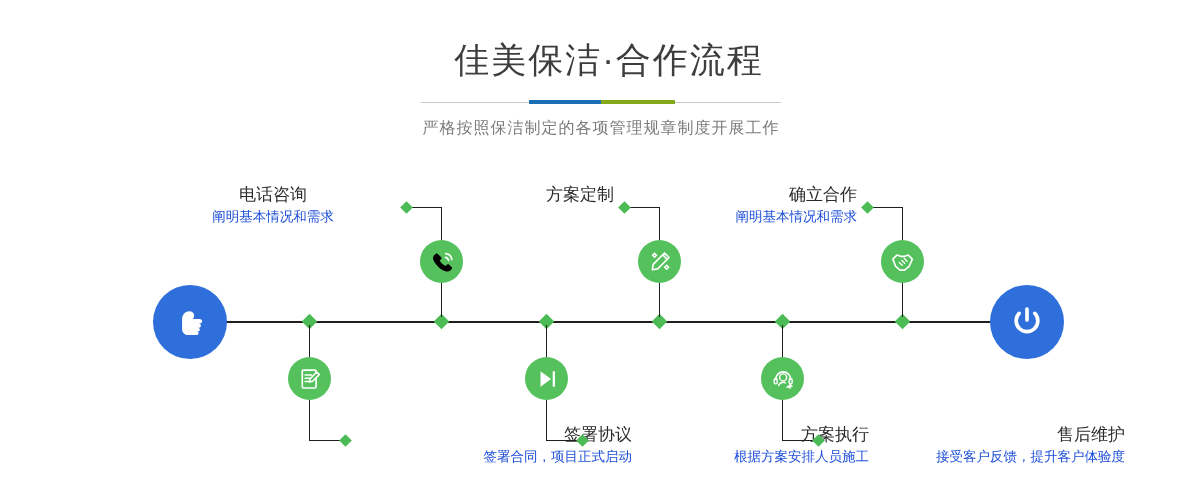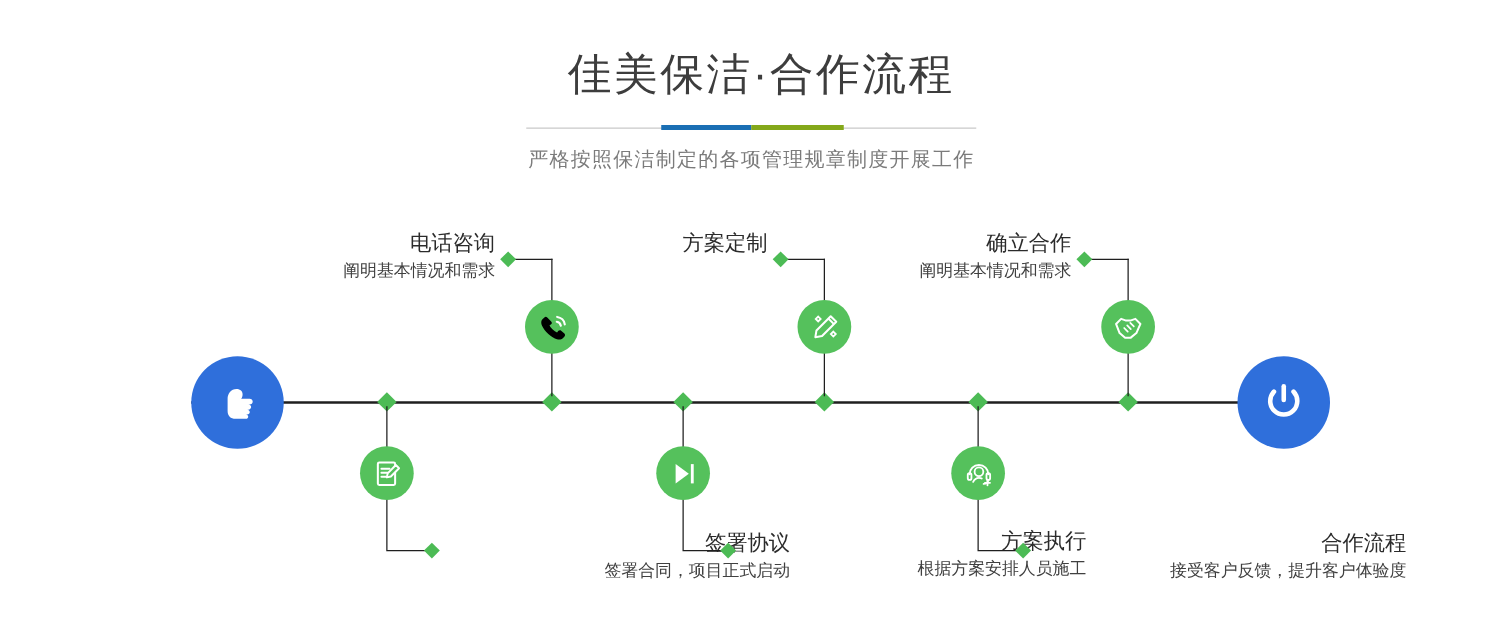--- a/index.html
+++ b/index.html
@@ -62,21 +62,21 @@
   
   .node{
     position:absolute;width:43px;height:43px;border-radius:50%;
     background:#55c15c;display:flex;align-items:center;justify-content:center;
   }
   .node svg{display:block;}
 
   
   .lbl{position:absolute;white-space:nowrap;}
   .lbl .t{font-size:17px;color:#2b2b2b;line-height:20px;}
-  .lbl .d{font-size:13.5px;color:#404040;line-height:19px;margin-top:2px;}
+  .lbl .d{font-size:13.5px;color:#1d4ed8;line-height:19px;margin-top:2px;}
   .lbl.right-al{text-align:right;}
   .lbl.left-al{text-align:right;}
 </style>
 </head>
 <body>
 
 <div id="root">
 
   <div class="header">
     <div class="title">佳美保洁·合作流程</div>
@@ -115,21 +115,21 @@
   <div class="diamond sm" style="left:402px;top:203px;"></div>
   <div class="node" style="left:420px;top:240px;">
     <span>
       <svg width="26" height="26" viewBox="0 0 32 32">
         <path d="M10.8 6.2c-.8-.9-2-.9-2.8-.1L6.1 7.9c-1.5 1.5-1.5 3.9-.4 6.4 1.2 2.7 3.4 5.6 6.2 8.1 2.8 2.5 5.8 4.3 8.5 5.1 2.4.7 4.5.3 5.8-1l1.6-1.7c.8-.8.7-2-.1-2.8l-3.2-2.9c-.8-.7-2-.6-2.7.2l-1.3 1.5c-1.4-.6-2.9-1.6-4.3-2.8-1.4-1.3-2.5-2.6-3.2-3.9l1.6-1.2c.9-.6 1-1.8.3-2.6l-3.1-3.1z"></path>
         <path d="M20.6 5.6c3.9.5 7 3.5 7.5 7.3" stroke="#ffffff" stroke-width="2.1" fill="none" stroke-linecap="round"></path>
         <path d="M20.2 10.3c2 .4 3.6 1.9 4 3.9" stroke="#ffffff" stroke-width="2.1" fill="none" stroke-linecap="round"></path>
       </svg>
     </span>
   </div>
-  <div class="lbl right-al" style="left:150px;top:185px;width:246px;">
+  <div class="lbl right-al" style="left:150px;top:185px;width:246px;text-align:center;">
     <div class="t">电话咨询</div>
     <div class="d">阐明基本情况和需求</div>
   </div>
 
   <div class="diamond" style="left:304px;top:316px;"></div>
   <div class="vline" style="left:309px;top:325px;height:115px;"></div>
   <div class="hline" style="left:309px;top:440px;width:35px;"></div>
   <div class="diamond sm" style="left:341px;top:436px;"></div>
   <div class="node" style="left:288px;top:357px;">
     <span>
@@ -168,21 +168,21 @@
   <div class="hline" style="left:546px;top:440px;width:35px;"></div>
   <div class="diamond sm" style="left:578px;top:436px;"></div>
   <div class="node" style="left:525px;top:357px;">
     <span>
       <svg width="26" height="26" viewBox="0 0 32 32">
         <path d="M8 6.5l13 9.5-13 9.5z" fill="#ffffff"></path>
         <rect x="23" y="6.5" width="2.8" height="19" fill="#ffffff"></rect>
       </svg>
     </span>
   </div>
-  <div class="lbl left-al" style="left:589px;top:425px;width:280px;font-family:Liberation Mono, monospace;">
+  <div class="lbl left-al" style="left:589px;top:425px;width:280px;">
     <div class="t">方案执行</div>
     <div class="d">根据方案安排人员施工</div>
   </div>
 
   <div class="diamond" style="left:897px;top:316px;"></div>
   <div class="vline" style="left:902px;top:207px;height:110px;"></div>
   <div class="hline" style="left:868px;top:207px;width:35px;"></div>
   <div class="diamond sm" style="left:863px;top:203px;"></div>
   <div class="node" style="left:881px;top:240px;">
     <span>
@@ -208,17 +208,17 @@
         <rect x="5.2" y="15.5" width="3.6" height="6.5" rx="1.6" fill="none" stroke="#ffffff" stroke-width="1.8"></rect>
         <rect x="23.6" y="15.5" width="3.6" height="6.5" rx="1.6" fill="none" stroke="#ffffff" stroke-width="1.8"></rect>
         <path d="M25.4 22c0 2.4-2 4-4.6 4" fill="none" stroke="#ffffff" stroke-width="1.8" stroke-linecap="round"></path>
         <circle cx="16.2" cy="14" r="4.3" fill="none" stroke="#ffffff" stroke-width="1.8"></circle>
         <path d="M10.5 24c1.2-2.6 3.3-4 5.7-4 1 0 2 .2 2.8.7" fill="none" stroke="#ffffff" stroke-width="1.8" stroke-linecap="round"></path>
         <path d="M24.6 22.4v5M22.1 24.9h5" stroke="#ffffff" stroke-width="1.8" stroke-linecap="round"></path>
       </svg>
     </span>
   </div>
   <div class="lbl left-al" style="left:825px;top:425px;width:300px;">
-    <div class="t">合作流程</div>
+    <div class="t">售后维护</div>
     <div class="d">接受客户反馈，提升客户体验度</div>
   </div>
 
 </div>
 
 </body></html>

